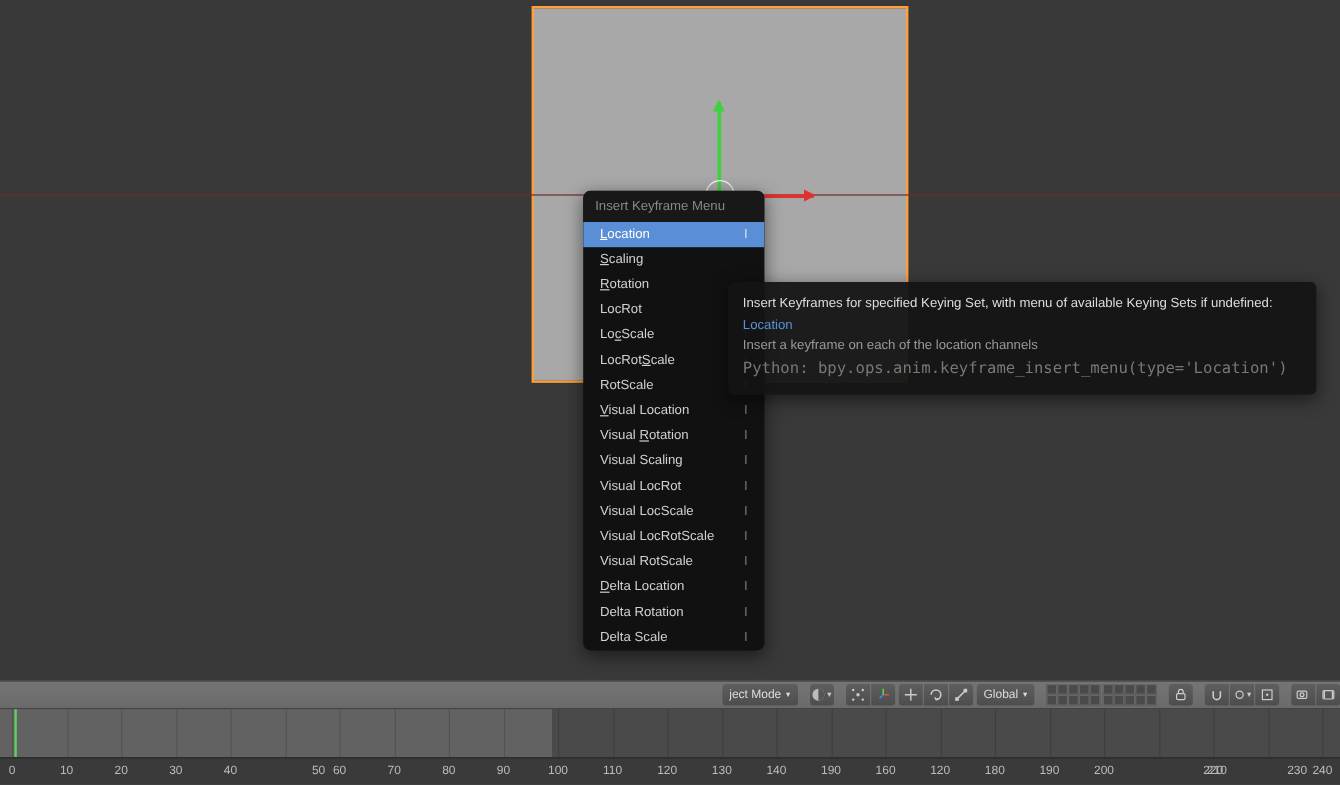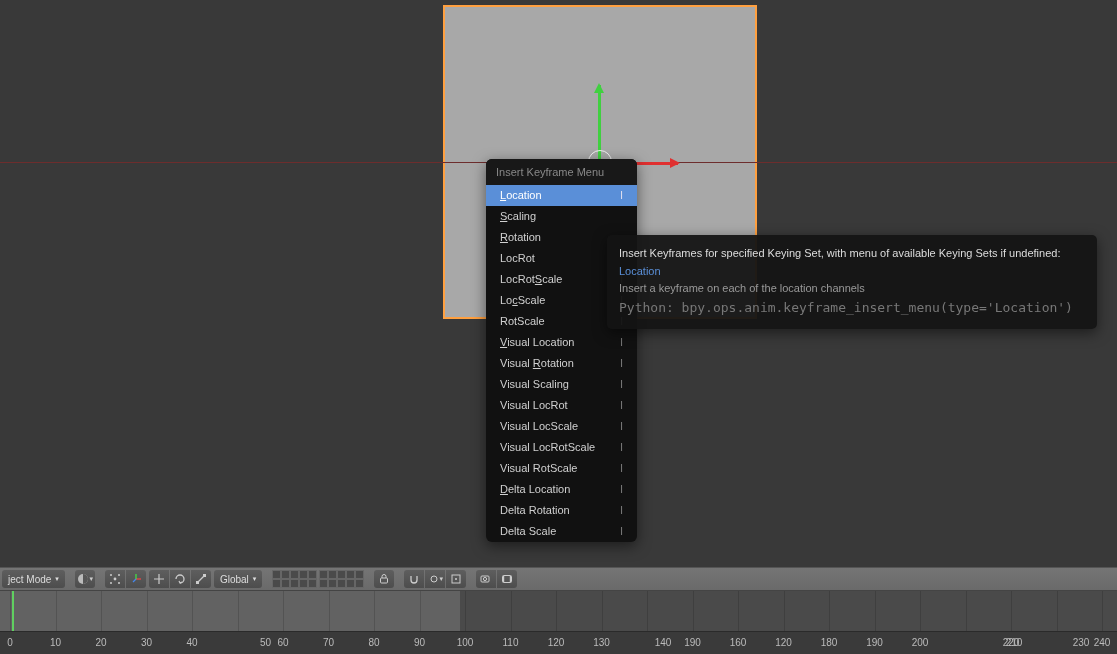--- a/index.html
+++ b/index.html
@@ -129,20 +129,21 @@
     position: absolute;
     top: 567px; left: 0; right: 0;
     height: 24px;
     background: linear-gradient(#757575,#6a6a6a);
     border-top: 1px solid #555;
     border-bottom: 1px solid #444;
     display: flex;
     align-items: center;
     padding-left: 2px;
     gap: 3px;
+    justify-content: flex-end;
   }
   .hb-select {
     background: linear-gradient(#5e5e5e,#4d4d4d);
     color: #ddd;
     padding: 2px 6px;
     border-radius: 3px;
     display: flex;
     align-items: center;
     gap: 4px;
     height: 18px;
@@ -244,25 +245,25 @@
       </div>
       <div class="popup-item">
         <span><span class="u">R</span>otation</span>
         <span class="sc"></span>
       </div>
       <div class="popup-item">
         <span>LocRot</span>
         <span class="sc"></span>
       </div>
       <div class="popup-item">
+        <span>Lo<span class="u">c</span>Scale</span>
+        <span class="sc">I</span>
+      </div>
+      <div class="popup-item">
         <span>LocRot<span class="u">S</span>cale</span>
-        <span class="sc">I</span>
-      </div>
-      <div class="popup-item">
-        <span>Lo<span class="u">c</span>Scale</span>
         <span class="sc">I</span>
       </div>
       <div class="popup-item">
         <span>RotScale</span>
         <span class="sc">I</span>
       </div>
       <div class="popup-item">
         <span><span class="u">V</span>isual Location</span>
         <span class="sc">I</span>
       </div>
@@ -481,21 +482,21 @@
       <div class="tl-tick" style="left: 192px; text-align: center;">40</div>
       <div class="tl-tick" style="left: 237.5px; margin-left: 28px;">50</div>
       <div class="tl-tick" style="left: 283px;">60</div>
       <div class="tl-tick" style="left: 328.5px;">70</div>
       <div class="tl-tick" style="left: 374px;">80</div>
       <div class="tl-tick" style="left: 419.5px;">90</div>
       <div class="tl-tick" style="left: 465px;">100</div>
       <div class="tl-tick" style="left: 510.5px;">110</div>
       <div class="tl-tick" style="left: 556px;">120</div>
       <div class="tl-tick" style="left: 601.5px;">130</div>
-      <div class="tl-tick" style="left: 647px; margin-left: 16px;">140</div>
+      <div class="tl-tick" style="left: 647px;">140</div>
       <div class="tl-tick" style="left: 692.5px;">190</div>
       <div class="tl-tick" style="left: 738px;">160</div>
       <div class="tl-tick" style="left: 783.5px;">120</div>
       <div class="tl-tick" style="left: 829px;">180</div>
       <div class="tl-tick" style="left: 874.5px;">190</div>
       <div class="tl-tick" style="left: 920px;">200</div>
       <div class="tl-tick" style="left: 1014px;">210</div>
       <div class="tl-tick" style="left: 1011px;">220</div>
       <div class="tl-tick" style="left: 1081px; text-align: right;">230</div>
       <div class="tl-tick" style="left: 1102px;">240</div>

